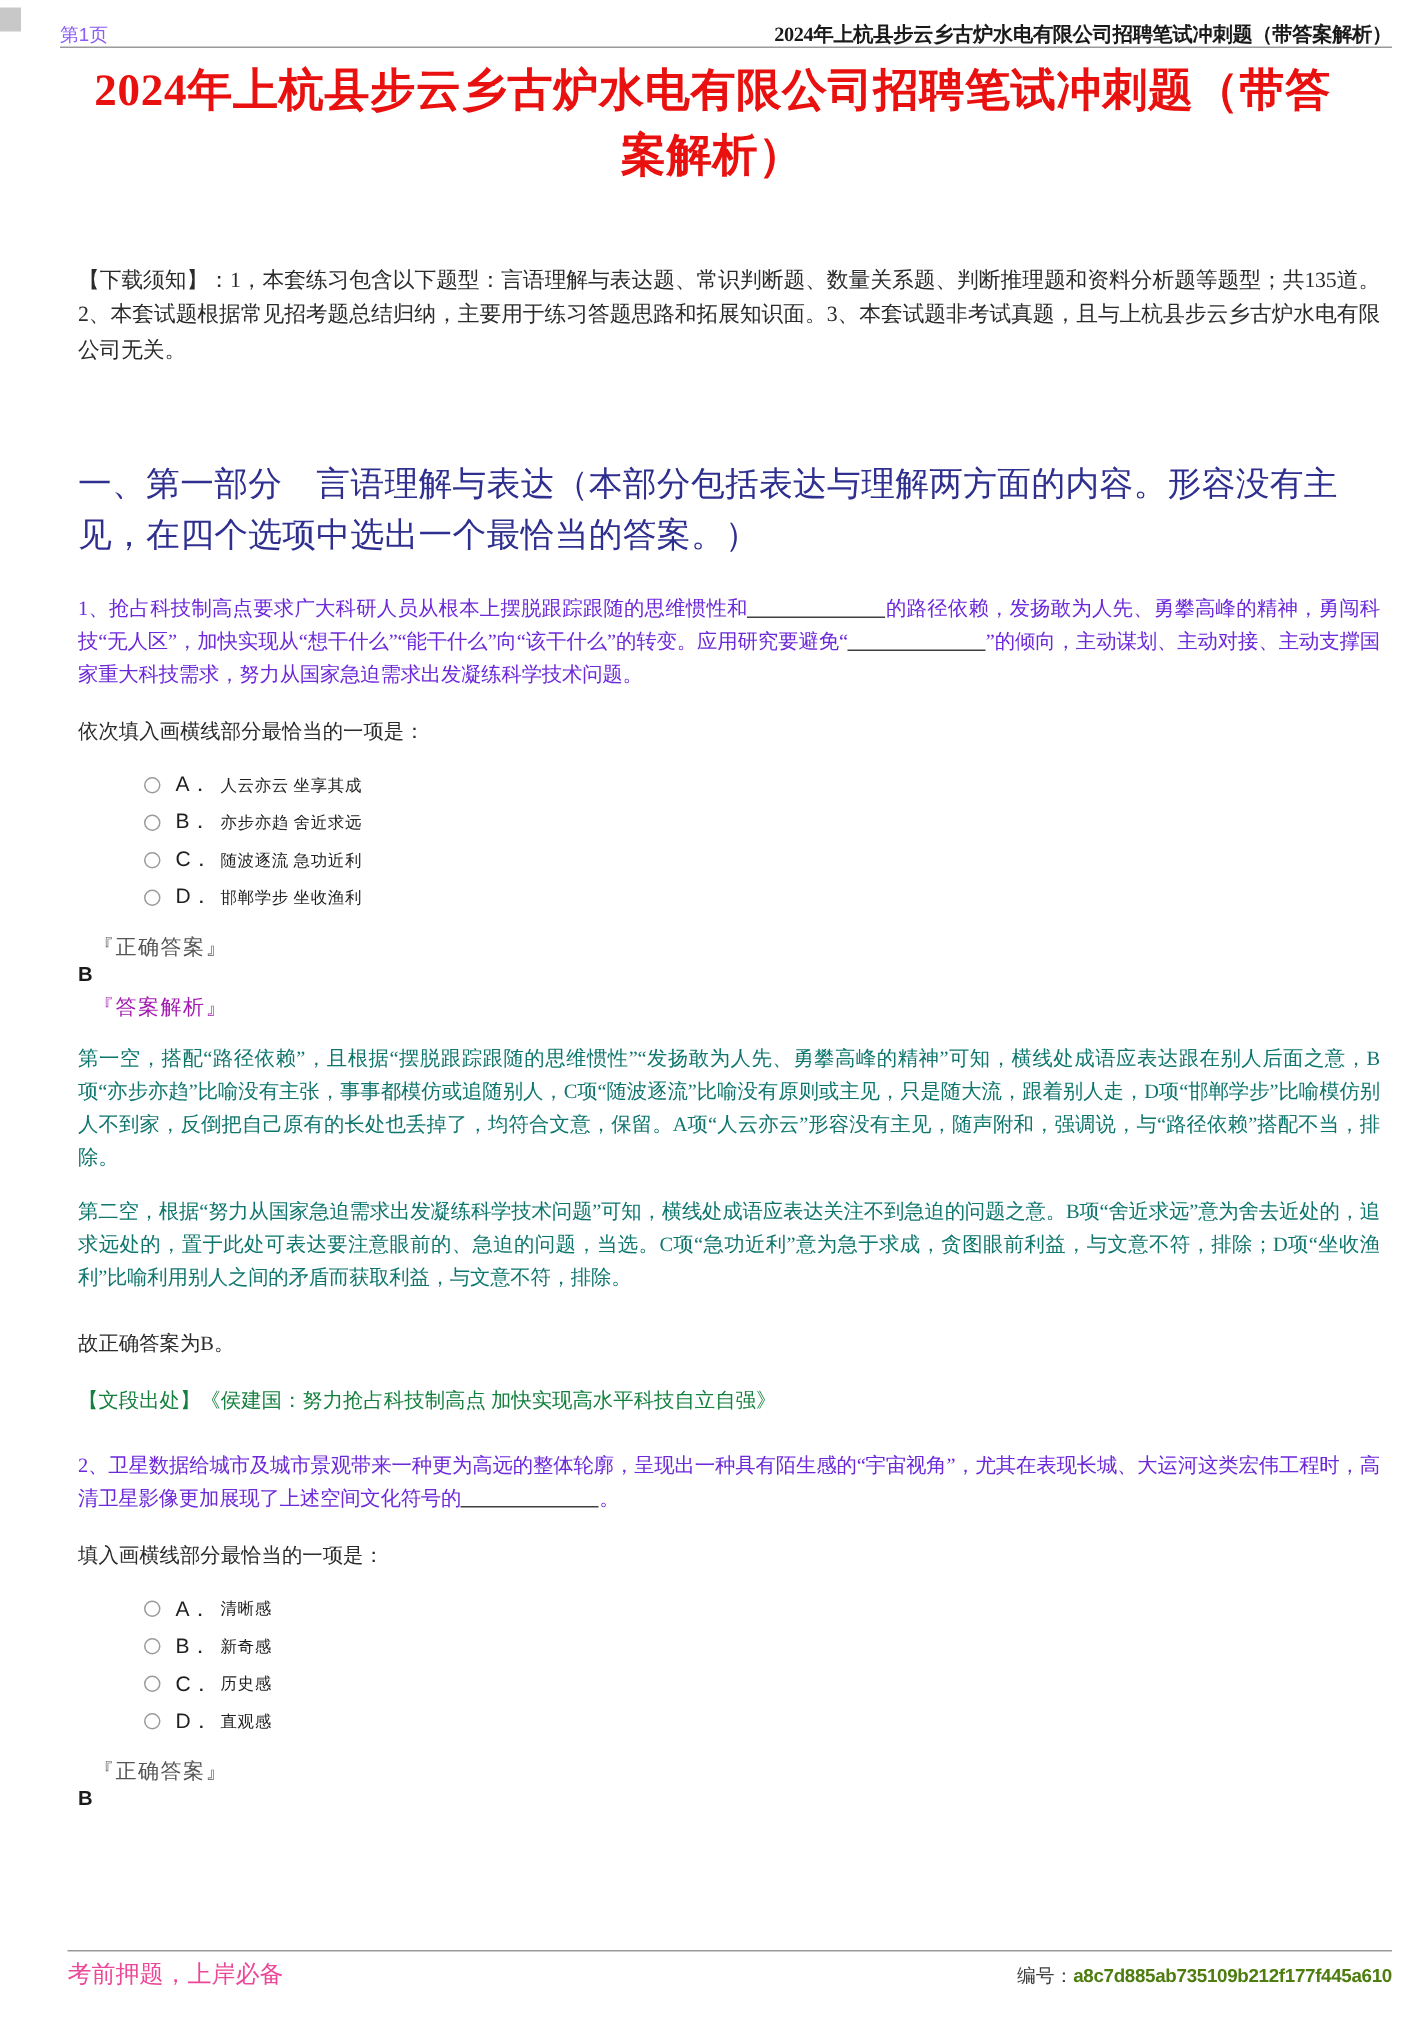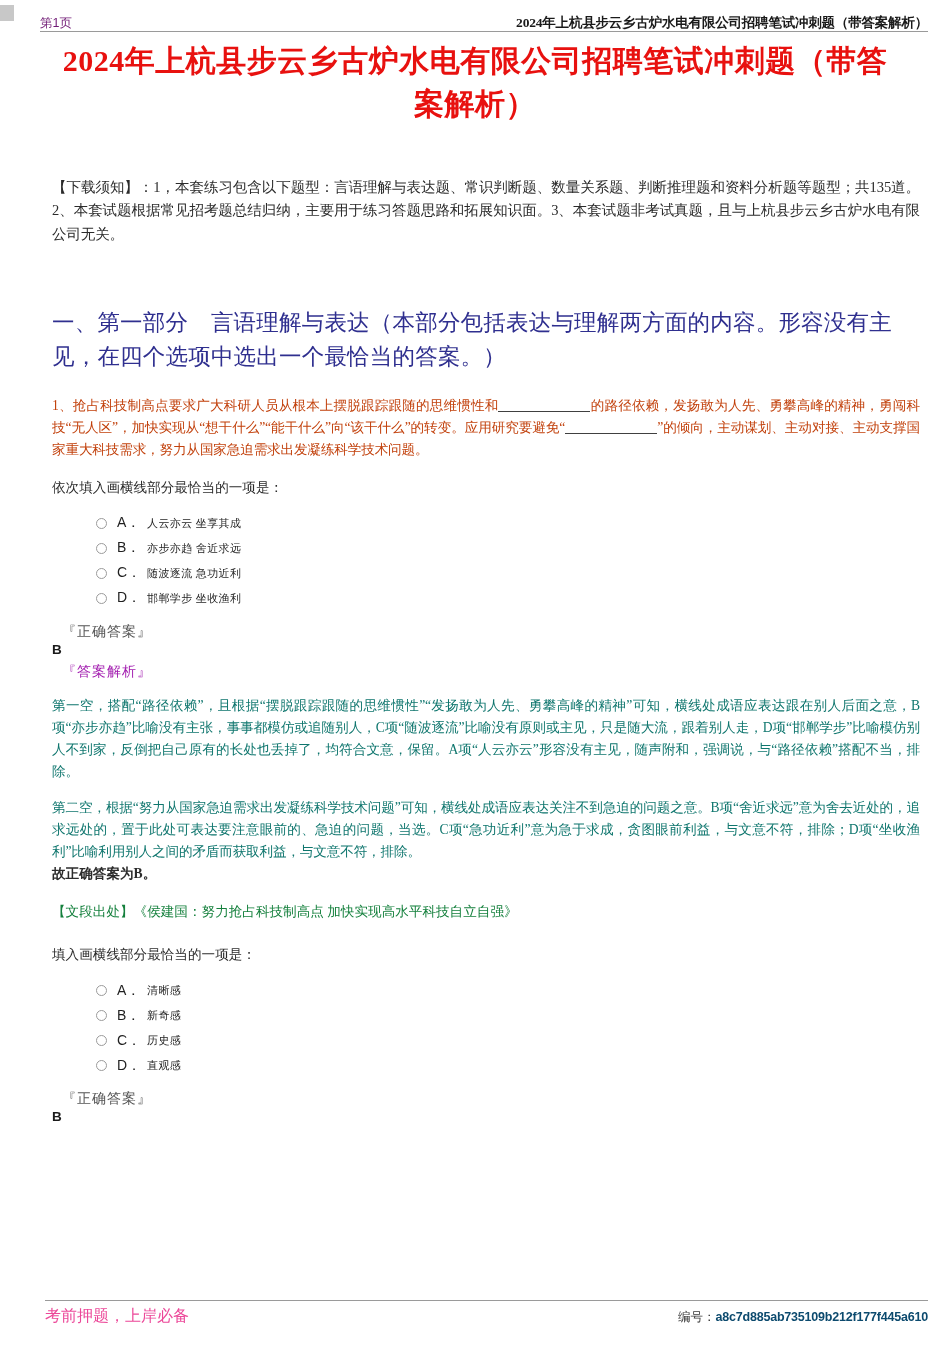--- a/index.html
+++ b/index.html
@@ -40,21 +40,21 @@
     height: 24px;
     border-bottom: 1px solid #9a9a9a;
     display: flex;
     align-items: flex-end;
     justify-content: space-between;
     box-sizing: border-box;
   }
   .header-left {
     font-family: "Liberation Sans", "DejaVu Sans", sans-serif;
     font-size: 12.5px;
-    color: #701a75;
+    color: #8b5cf6;
     line-height: 1.05;
     padding-bottom: 1px;
   }
   .header-right {
     font-family: "Liberation Serif", "DejaVu Serif", serif;
     font-size: 13.5px;
     font-weight: bold;
     color: #1a1a1a;
     line-height: 1.05;
     padding-bottom: 1px;
@@ -99,21 +99,21 @@
     font-weight: normal;
     line-height: 1.48;
     letter-spacing: 0.2px;
   }
 
   .qblock { margin-top: 22px; }
 
   .qstem {
     font-size: 13.6px;
     line-height: 1.62;
-    color: #c2410c;
+    color: #6d28d9;
     text-align: justify;
     letter-spacing: -0.15px;
   }
   .blank {
     display: inline-block;
     border-bottom: 1px solid #404040;
     width: 92px;
     vertical-align: -2px;
   }
 
@@ -178,25 +178,24 @@
   }
   .expl-para {
     margin-top: 14px;
     font-size: 13.6px;
     line-height: 1.62;
     color: #0f766e;
     text-align: justify;
     letter-spacing: -0.15px;
   }
   .conclusion {
-    margin-top: 0;
+    margin-top: 22px;
     font-size: 13.6px;
     line-height: 1.6;
     color: #2b2b2b;
-    font-weight: bold;
   }
   .source {
     margin-top: 16px;
     font-size: 13.6px;
     line-height: 1.6;
     color: #15803d;
   }
 
   
   .page-footer {
@@ -216,21 +215,21 @@
   }
   .footer-right {
     font-size: 12.5px;
     color: #3a3a3a;
     white-space: nowrap;
   }
   .footer-code {
     font-family: "Liberation Sans", "DejaVu Sans", sans-serif;
     font-weight: bold;
     font-size: 12.5px;
-    color: #0c4a6e;
+    color: #4d7c0f;
     letter-spacing: -0.2px;
   }
 </style>
 </head>
 <body>
 
 <div id="page">
 
   <div class="corner-mark"></div>
 
@@ -284,20 +283,23 @@
 
       <div class="expl-para">第一空，搭配“路径依赖”，且根据“摆脱跟踪跟随的思维惯性”“发扬敢为人先、勇攀高峰的精神”可知，横线处成语应表达跟在别人后面之意，B项“亦步亦趋”比喻没有主张，事事都模仿或追随别人，C项“随波逐流”比喻没有原则或主见，只是随大流，跟着别人走，D项“邯郸学步”比喻模仿别人不到家，反倒把自己原有的长处也丢掉了，均符合文意，保留。A项“人云亦云”形容没有主见，随声附和，强调说，与“路径依赖”搭配不当，排除。</div>
       <div class="expl-para">第二空，根据“努力从国家急迫需求出发凝练科学技术问题”可知，横线处成语应表达关注不到急迫的问题之意。B项“舍近求远”意为舍去近处的，追求远处的，置于此处可表达要注意眼前的、急迫的问题，当选。C项“急功近利”意为急于求成，贪图眼前利益，与文意不符，排除；D项“坐收渔利”比喻利用别人之间的矛盾而获取利益，与文意不符，排除。</div>
 
       <div class="conclusion">故正确答案为B。</div>
       <div class="source">【文段出处】《侯建国：努力抢占科技制高点 加快实现高水平科技自立自强》</div>
     </div>
 
     <div class="qblock">
 
+      <div class="qstem">
+        <span>2、卫星数据给城市及城市景观带来一种更为高远的整体轮廓，呈现出一种具有陌生感的“宇宙视角”，尤其在表现长城、大运河这类宏伟工程时，高清卫星影像更加展现了上述空间文化符号的</span><span class="blank"></span><span>。</span>
+      </div>
 
       <div class="qprompt">填入画横线部分最恰当的一项是：</div>
 
       <div class="options">
         <div class="option-row">
           <span class="radio"></span>
           <span class="opt-letter">A．</span>
           <span class="opt-text">清晰感</span>
         </div>
         <div class="option-row">

